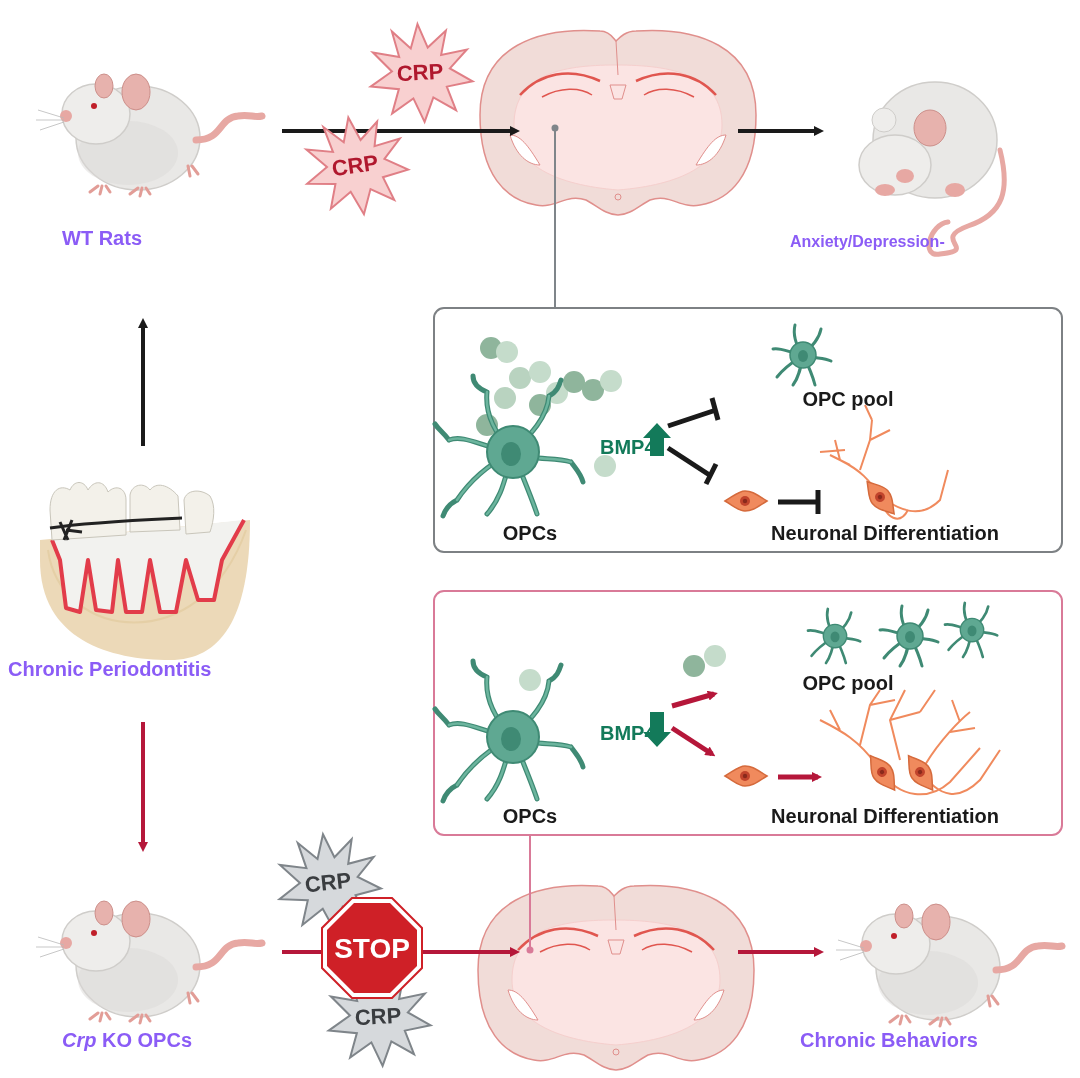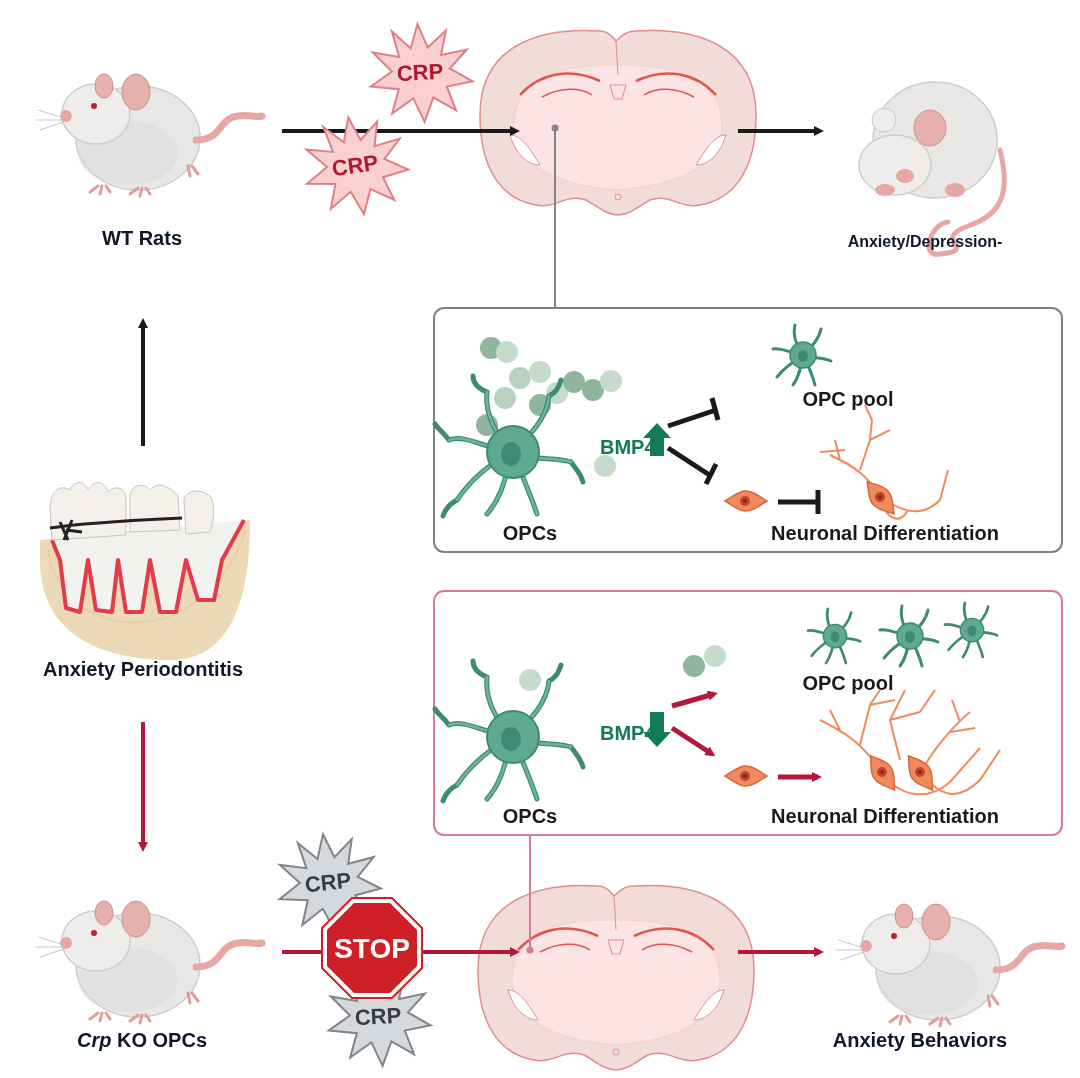--- a/index.html
+++ b/index.html
@@ -1,17 +1,17 @@
 <!DOCTYPE html>
 <html><head>
 <meta charset="utf-8">
 <style>
   html, body { margin: 0; padding: 0; background: #ffffff; }
   body { width: 1080px; height: 1078px; position: relative; overflow: hidden; font-family: "Liberation Sans", sans-serif; }
-  .label { position: absolute; font-weight: bold; color: #0f172a; text-align: center; white-space: nowrap; }
+  .label { position: absolute; font-weight: bold; color: #8b5cf6; text-align: left; white-space: nowrap; }
   svg.full { position: absolute; left: 0; top: 0; }
   .box-text { font-family: "Liberation Sans", sans-serif; font-weight: bold; }
 </style>
 </head>
 <body>
 
 <svg class="full" width="1080" height="1078" viewBox="0 0 1080 1078">
   <defs>
     <marker id="ahBlack" markerWidth="10" markerHeight="10" refX="6" refY="5" orient="auto" markerUnits="userSpaceOnUse">
       <path d="M0,0 L10,5 L0,10 z" fill="#1a1a1a"></path>
@@ -238,20 +238,20 @@
   <g transform="translate(882,772) rotate(55)">
       <use href="#neuronBody"></use>
     </g>
   <g transform="translate(920,772) rotate(55)">
       <use href="#neuronBody"></use>
     </g>
   <text class="box-text" x="885" y="823" text-anchor="middle" font-size="20" fill="#1a1a1a">Neuronal Differentiation</text>
 </svg>
 
 <div class="label" style="left:62px; top:227px; width:160px; font-size:20px;">WT Rats</div>
-<div class="label" style="left:8px; top:658px; width:270px; font-size:20px;">Anxiety Periodontitis</div>
+<div class="label" style="left:8px; top:658px; width:270px; font-size:20px;">Chronic Periodontitis</div>
 <div class="label" style="left:62px; top:1029px; width:160px; font-size:20px;">
   <i>Crp</i><span> KO OPCs</span>
 </div>
 <div class="label" style="left:790px; top:228px; width:270px; font-size:16px; line-height:28px;">
   <div>Anxiety/Depression-</div>
 </div>
-<div class="label" style="left:800px; top:1029px; width:240px; font-size:20px;">Anxiety Behaviors</div>
+<div class="label" style="left:800px; top:1029px; width:240px; font-size:20px;">Chronic Behaviors</div>
 
 </body></html>

